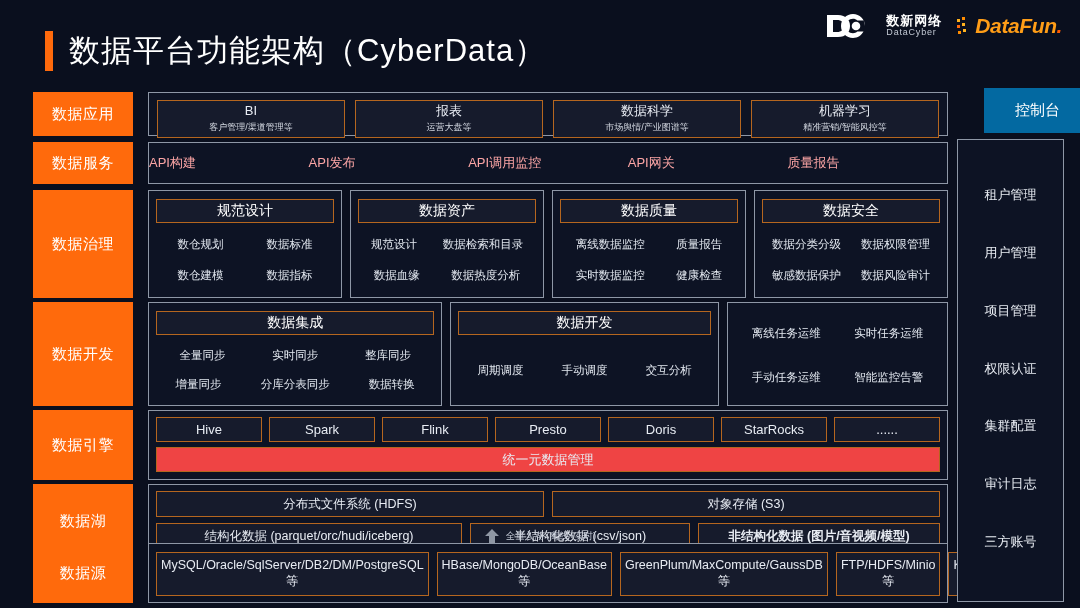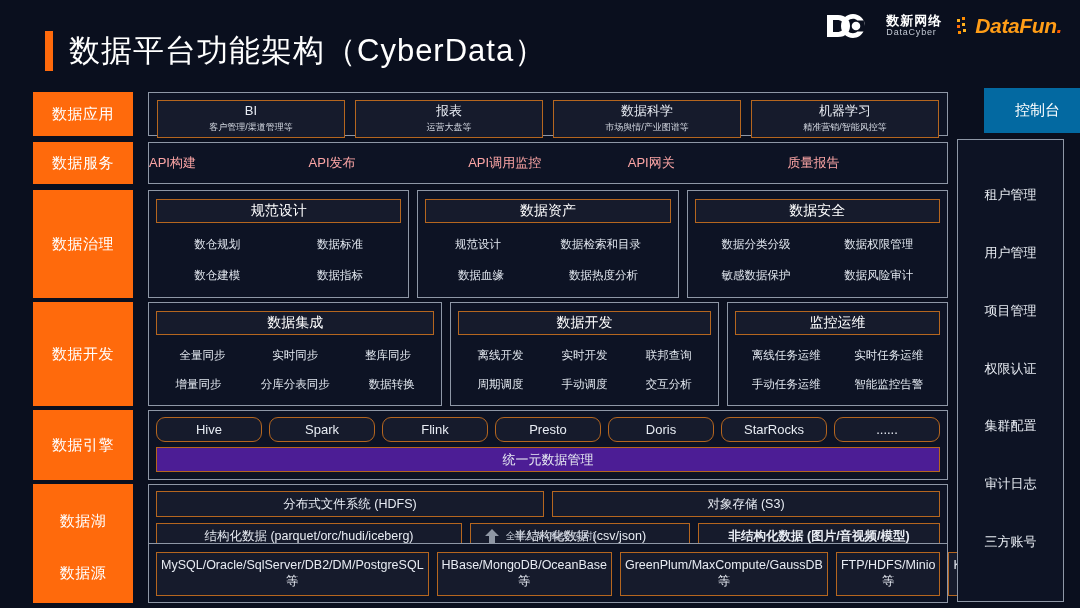--- a/index.html
+++ b/index.html
@@ -79,22 +79,22 @@
     height: 24px; display: flex; align-items: center; justify-content: center;
     font-size: 14px; color: #ffffff; margin-bottom: 6px;
   }
   .group-body { flex: 1; display: flex; flex-direction: column; justify-content: space-around; }
   .g-line { display: flex; justify-content: space-around; align-items: center; }
   .g-item { font-size: 11.5px; color: #e3e8f0; white-space: nowrap; padding: 0 2px; }
 
   
   .r-eng .panel { padding: 6px 7px; display: flex; flex-direction: column; gap: 5px; }
   .eng-top { display: flex; gap: 7px; }
-  .eng-top .card { flex: 1; height: 25px; font-size: 13px; border-radius: 9px; }
-  .eng-bottom { border: 1px solid #b5661f; background: #4c1d95; height: 25px;
+  .eng-top .card { flex: 1; height: 25px; font-size: 13px; }
+  .eng-bottom { border: 1px solid #b5661f; background: #ef4444; height: 25px;
                 display: flex; align-items: center; justify-content: center; font-size: 13px; }
 
   
   .r-lake .panel { padding: 6px 7px; display: flex; flex-direction: column; gap: 6px; }
   .lake-line { display: flex; gap: 8px; }
   .lake-line .card { flex: 1; height: 26px; font-size: 12.5px; }
   .lake-line .card.w-struct { flex: 1.42; }
   .lake-line .card.w-semi { flex: 1.02; }
   .lake-line .card.w-unstruct { flex: 1.12; font-weight: bold; }
 
@@ -235,20 +235,33 @@
             <span class="g-item">规范设计</span>
             <span class="g-item">数据检索和目录</span>
           </div>
           <div class="g-line">
             <span class="g-item">数据血缘</span>
             <span class="g-item">数据热度分析</span>
           </div>
         </div>
       </div>
 
+      <div class="group">
+        <div class="group-head">数据质量</div>
+        <div class="group-body">
+          <div class="g-line">
+            <span class="g-item">离线数据监控</span>
+            <span class="g-item">质量报告</span>
+          </div>
+          <div class="g-line">
+            <span class="g-item">实时数据监控</span>
+            <span class="g-item">健康检查</span>
+          </div>
+        </div>
+      </div>
 
       <div class="group">
         <div class="group-head">数据安全</div>
         <div class="group-body">
           <div class="g-line">
             <span class="g-item">数据分类分级</span>
             <span class="g-item">数据权限管理</span>
           </div>
           <div class="g-line">
             <span class="g-item">敏感数据保护</span>
@@ -277,34 +290,28 @@
             <span class="g-item">分库分表同步</span>
             <span class="g-item">数据转换</span>
           </div>
         </div>
       </div>
 
       <div class="group" style="flex:1.38;">
         <div class="group-head">数据开发</div>
         <div class="group-body">
           <div class="g-line">
-            <span class="g-item">离线开发</span>
-            <span class="g-item">实时开发</span>
-            <span class="g-item">联邦查询</span>
-          </div>
-          <div class="g-line">
             <span class="g-item">周期调度</span>
             <span class="g-item">手动调度</span>
             <span class="g-item">交互分析</span>
           </div>
         </div>
       </div>
 
       <div class="group" style="flex:1.12;">
-        <div class="group-head">监控运维</div>
         <div class="group-body">
           <div class="g-line">
             <span class="g-item">离线任务运维</span>
             <span class="g-item">实时任务运维</span>
           </div>
           <div class="g-line">
             <span class="g-item">手动任务运维</span>
             <span class="g-item">智能监控告警</span>
           </div>
         </div>

